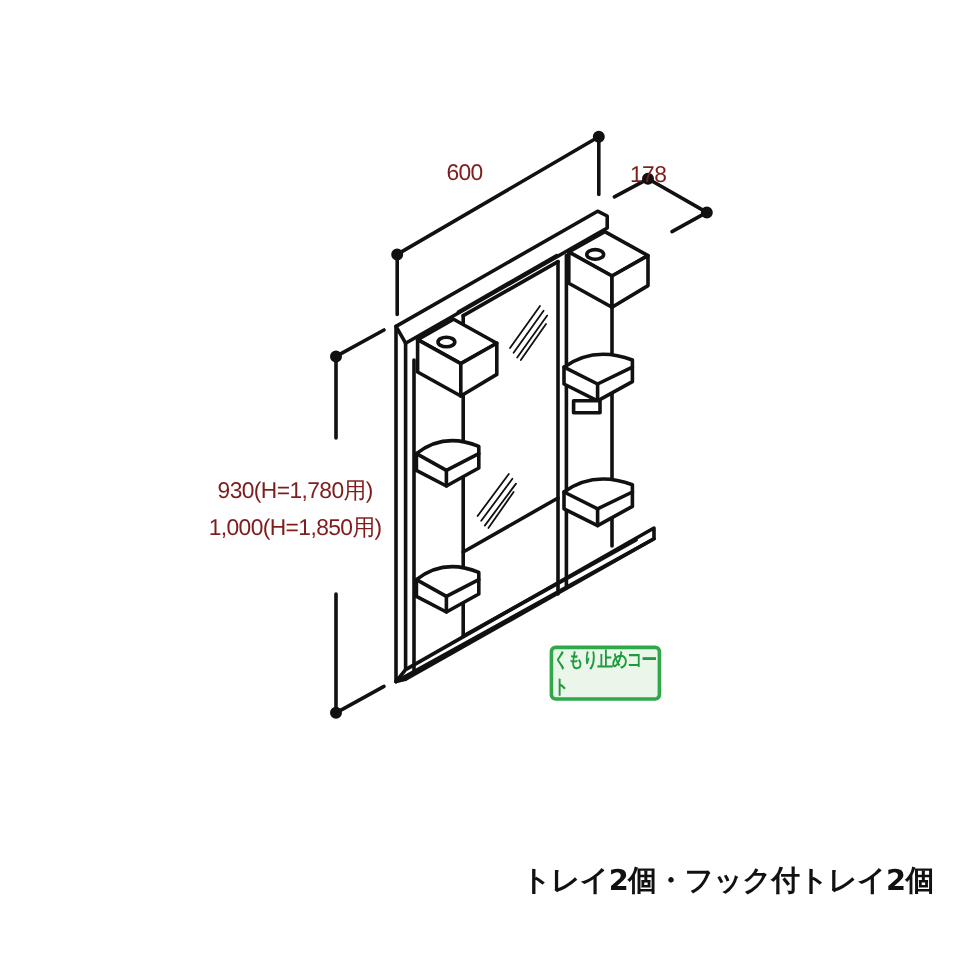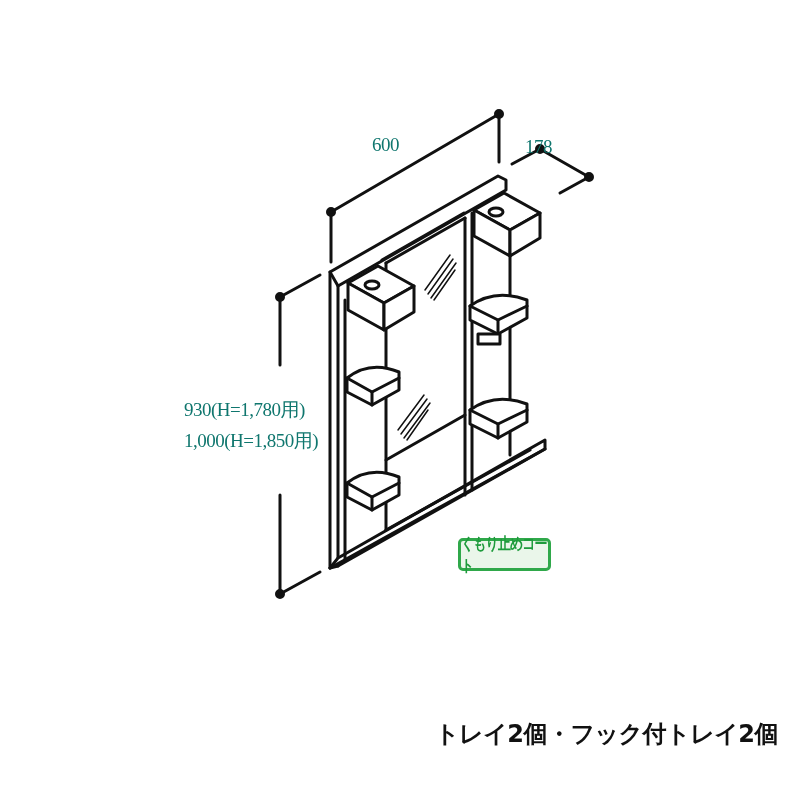--- a/index.html
+++ b/index.html
@@ -1,22 +1,22 @@
 <!DOCTYPE html>
 <html><head>
 <meta charset="utf-8">
 <style>
   html, body { margin:0; padding:0; background:#ffffff; }
   body { width:800px; height:800px; position:relative; overflow:hidden; font-family:"DejaVu Sans", sans-serif; }
   #drawing { position:absolute; left:0; top:0; width:800px; height:800px; }
-  .dim-label { position:absolute; color:#0f766e; font-family:Liberation Serif, serif; font-size:19px; letter-spacing:-0.5px; }
+  .dim-label { position:absolute; color:#7f1d1d; font-family:Liberation Sans, sans-serif; font-size:19px; letter-spacing:-0.5px; }
   #dim-width { left:372px; top:134px; }
   #dim-depth { left:525px; top:136px; }
-  #dim-height { right:482px; top:394px; text-align:left; line-height:31px; font-size:19px; }
-  #badge { position:absolute; left:458px; top:538px; width:93px; height:33px; box-sizing:border-box;
+  #dim-height { right:482px; top:394px; text-align:center; line-height:31px; font-size:19px; }
+  #badge { position:absolute; left:458px; top:538px; width:93px; height:46px; box-sizing:border-box;
            border:3px solid #2fa84a; border-radius:5px; background:#eaf6ea;
            display:flex; align-items:center; justify-content:center; }
   #badge span { color:#1e9b3c; font-weight:bold; font-size:13px; letter-spacing:-1px; transform:scaleY(1.25); display:inline-block; }
   #caption { position:absolute; right:22px; top:716px; text-align:left; color:#111; font-weight:bold; font-size:24px; line-height:36px; letter-spacing:-0.5px; }
 </style>
 </head>
 <body>
 
 <svg id="drawing" viewBox="0 0 800 800" xmlns="http://www.w3.org/2000/svg">
   <g stroke="#111" stroke-width="3" fill="none" stroke-linecap="round" stroke-linejoin="round">

